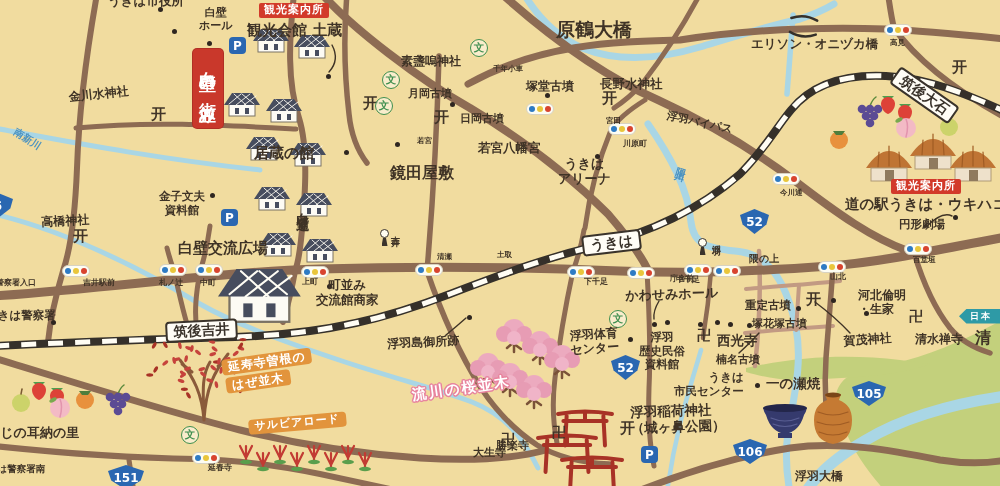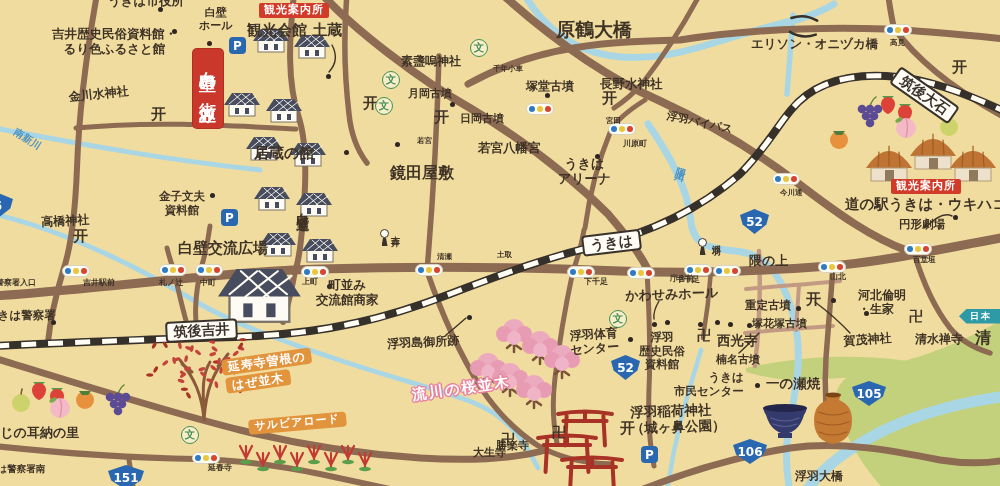--- a/index.html
+++ b/index.html
@@ -390,22 +390,20 @@
         </g>
         <g transform="translate(538,436)">
           <path d="M0,2 Q29,-3 58,2 M5.800000000000001,9 L52.2,9 M9.28,4 L7.54,35.96 M48.72,4 L50.46,35.96 M29,2 L29,9" fill="none" stroke="#a83226" stroke-width="4" stroke-linecap="round" stroke-linejoin="round"></path>
         </g>
         <g transform="translate(562,458)">
           <path d="M0,2 Q30,-3 60,2 M6,9 L54,9 M9.6,4 L7.800000000000001,37.2 M50.4,4 L52.2,37.2 M30,2 L30,9" fill="none" stroke="#a83226" stroke-width="4" stroke-linecap="round" stroke-linejoin="round"></path>
         </g>
       </g>
   </svg>
 <div class="lbl" style="left: 108px; top: -6px; font-size: 12.5px;">うきは市役所</div>
-    <div class="lbl ctr" style="left: 52px; top: 27px; font-size: 12.5px;">吉井歴史民俗資料館・
-るり色ふるさと館</div>
     <div class="lbl ctr" style="left: 199px; top: 7px; font-size: 11px;">白壁
 ホール</div>
     <div class="lbl" style="left: 68px; top: 90px; font-size: 12px; transform: rotate(-6deg);">金川水神社</div>
     <div class="lbl badge" style="left: 259px; top: 3px; font-size: 11px;">観光案内所</div>
     <div class="lbl" style="left: 247px; top: 22px; font-size: 15px;">観光会館 土蔵</div>
     <div class="lbl" style="left: 357px; top: 54px; font-size: 12px; margin-left: 44px;">素盞嗚神社</div>
     <div class="lbl" style="left: 408px; top: 88px; font-size: 11px;">月岡古墳</div>
     <div class="lbl" style="left: 460px; top: 113px; font-size: 11px;">日岡古墳</div>
     <div class="lbl" style="left: 493px; top: 65px; font-size: 7.5px;">千年小車</div>
     <div class="lbl" style="left: 526px; top: 79px; font-size: 12px;">塚堂古墳</div>
@@ -442,21 +440,21 @@
     <div class="lbl" style="left: -4px; top: 278px; font-size: 8px;">警察署入口</div>
     <div class="lbl" style="left: 83px; top: 278px; font-size: 8px;">吉井駅前</div>
     <div class="lbl" style="left: 159px; top: 278px; font-size: 8px;">札ノ辻</div>
     <div class="lbl" style="left: 200px; top: 278px; font-size: 8px;">中町</div>
     <div class="lbl" style="left: 302px; top: 277px; font-size: 8px;">上町</div>
     <div class="lbl" style="left: 437px; top: 253px; font-size: 7.5px;">清瀬</div>
     <div class="lbl" style="left: 497px; top: 251px; font-size: 7.5px;">土取</div>
     <div class="lbl" style="left: 584px; top: 277px; font-size: 8px;">下千足</div>
     <div class="lbl" style="left: 640px; top: 275px; font-size: 8px; padding-left: 36px;">中千足</div>
     <div class="lbl" style="left: 670px; top: 274px; font-size: 8px;">庁舎前</div>
-    <div class="lbl" style="left: 730px; top: 253px; font-size: 13px; padding-left: 19px;">隈の上</div>
+    <div class="lbl" style="left: 730px; top: 253px; font-size: 10px; padding-left: 19px;">隈の上</div>
     <div class="lbl" style="left: 830px; top: 272px; font-size: 8px;">山北</div>
     <div class="lbl" style="left: 913px; top: 256px; font-size: 7.5px;">百堂垣</div>
     <div class="lbl" style="left: -14px; top: 309px; font-size: 11.5px;">うきは警察署</div>
     <div class="lbl ctr" style="left: 316px; top: 278px; font-size: 12.5px;">町並み
 交流館商家</div>
     <div class="lbl" style="left: 387px; top: 337px; font-size: 12px; transform: rotate(-3deg);">浮羽島御所跡</div>
     <div class="lbl" style="left: 625px; top: 288px; font-size: 13px; transform: rotate(-2deg);">かわせみホール</div>
     <div class="lbl ctr" style="left: 569px; top: 329px; font-size: 12px; transform: rotate(-4deg);">浮羽体育
 センター</div>
     <div class="lbl ctr" style="left: 639px; top: 331px; font-size: 11.5px;">浮羽

